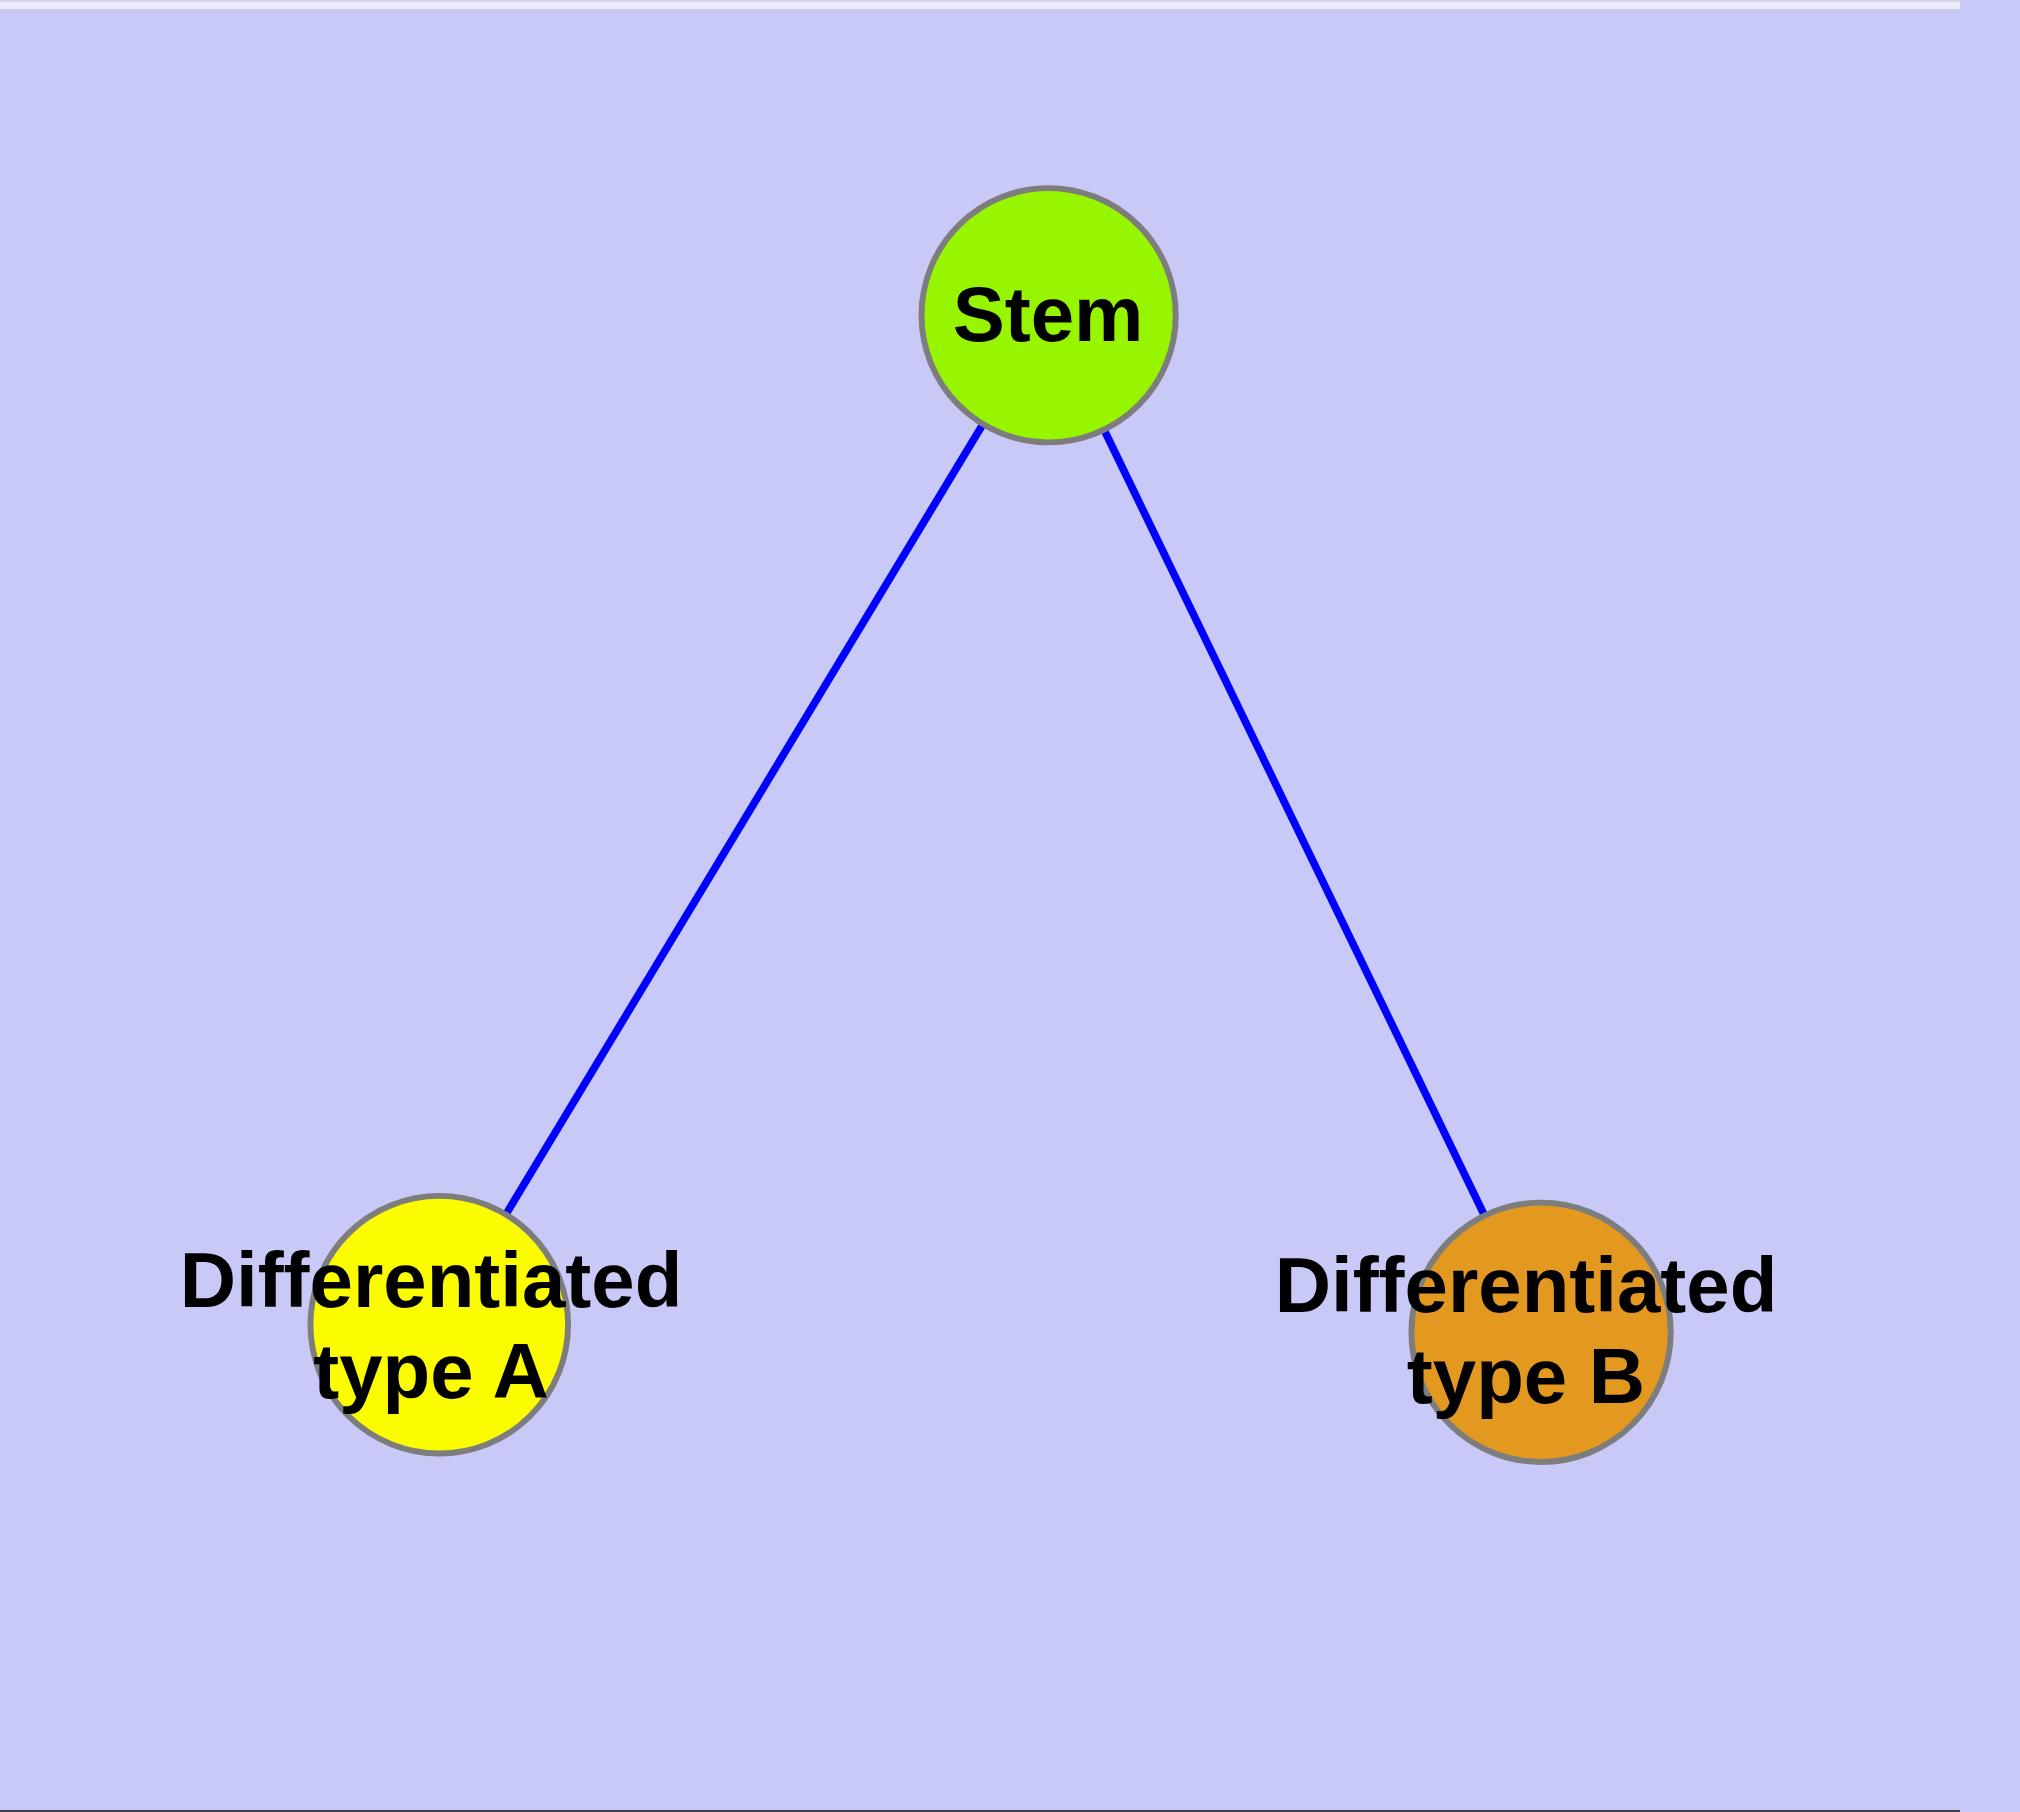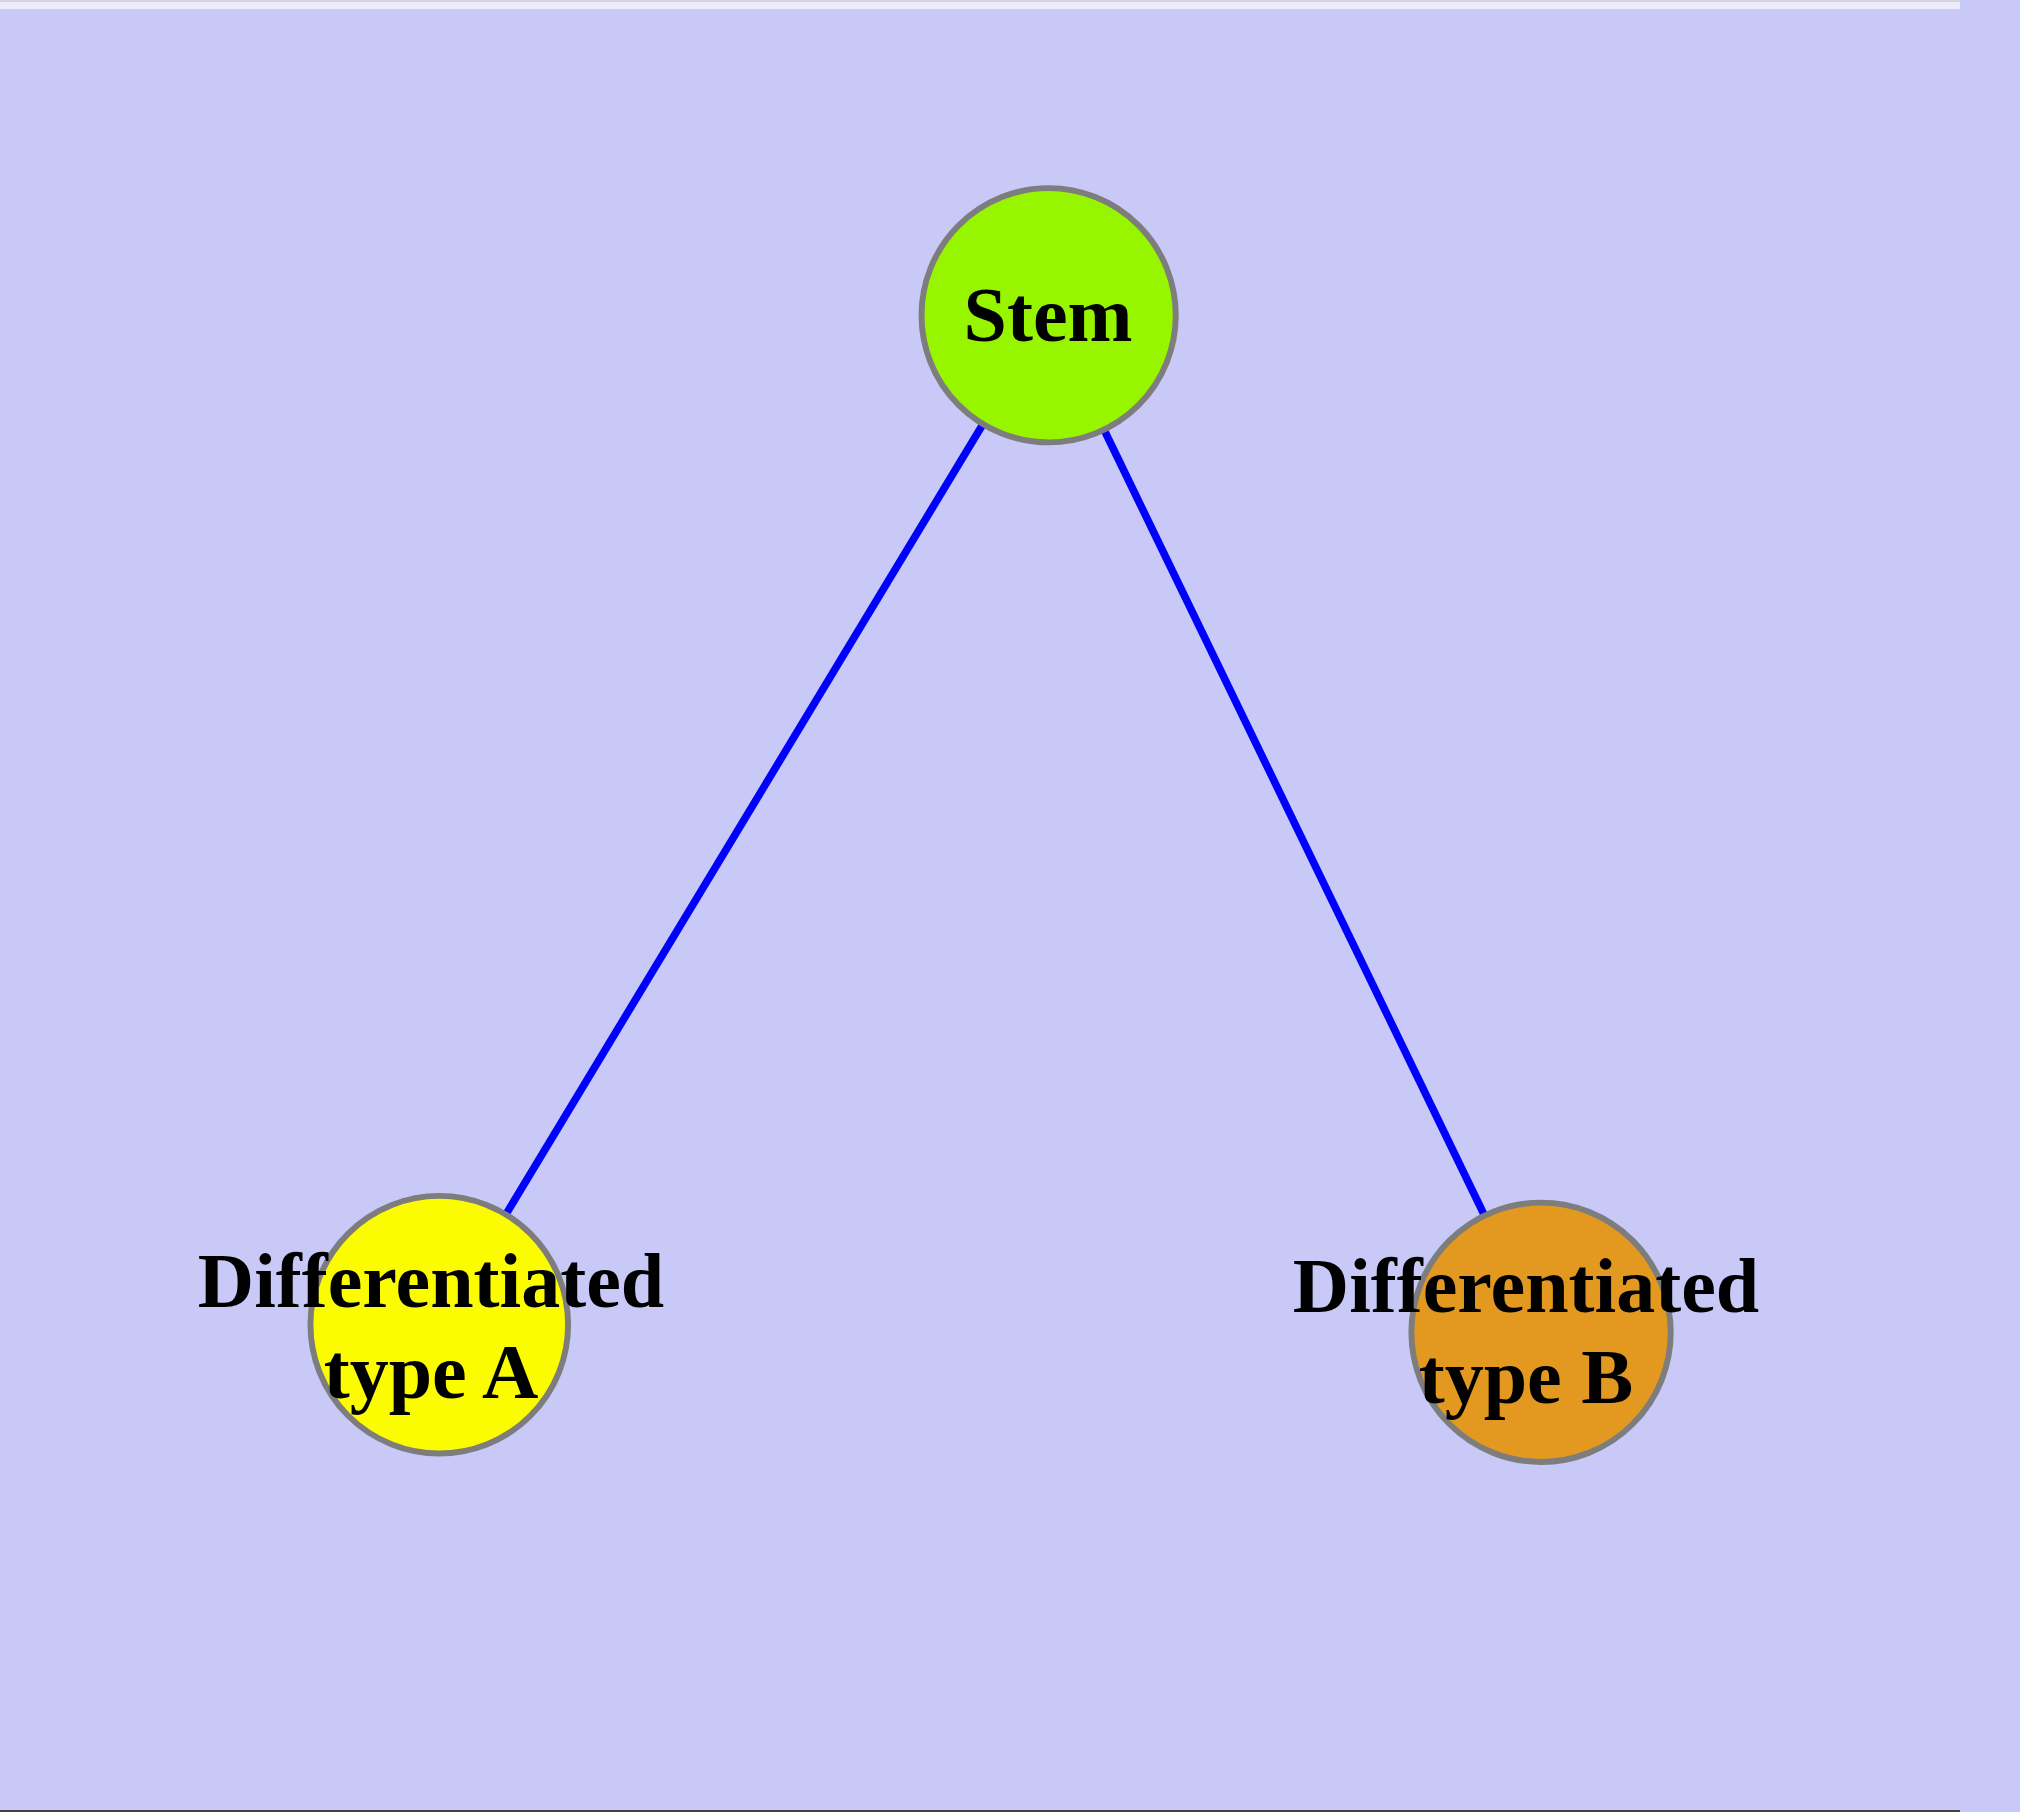--- a/index.html
+++ b/index.html
@@ -8,21 +8,20 @@
     width: 2021px;
     height: 1812px;
     background: #c9c9f8;
     font-family: "Liberation Sans", "DejaVu Sans", sans-serif;
   }
   .stage {
     position: relative;
     width: 1960px;
     height: 1812px;
     overflow: hidden;
-    font-family: Liberation Serif, serif;
   }
   .graph-svg {
     position: absolute;
     left: 0;
     top: 0;
     width: 2021px;
     height: 1812px;
     display: block;
   }
   .edge {

